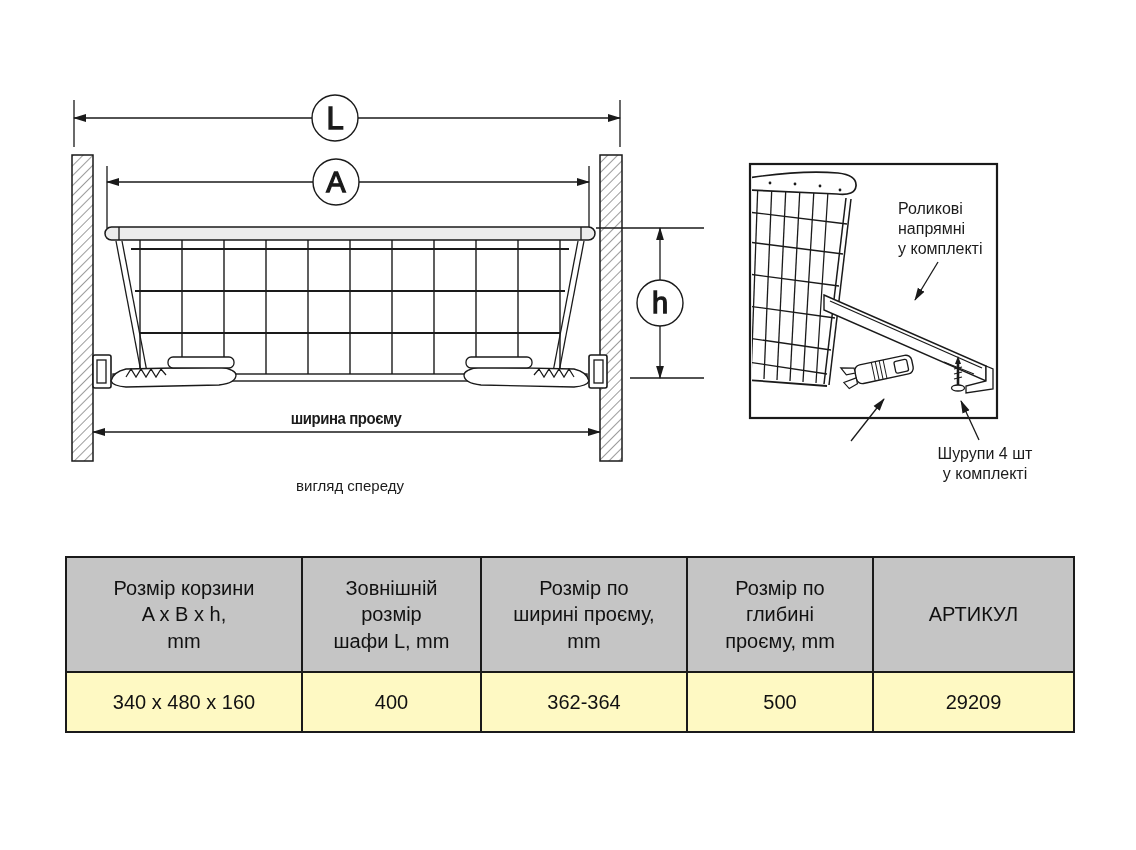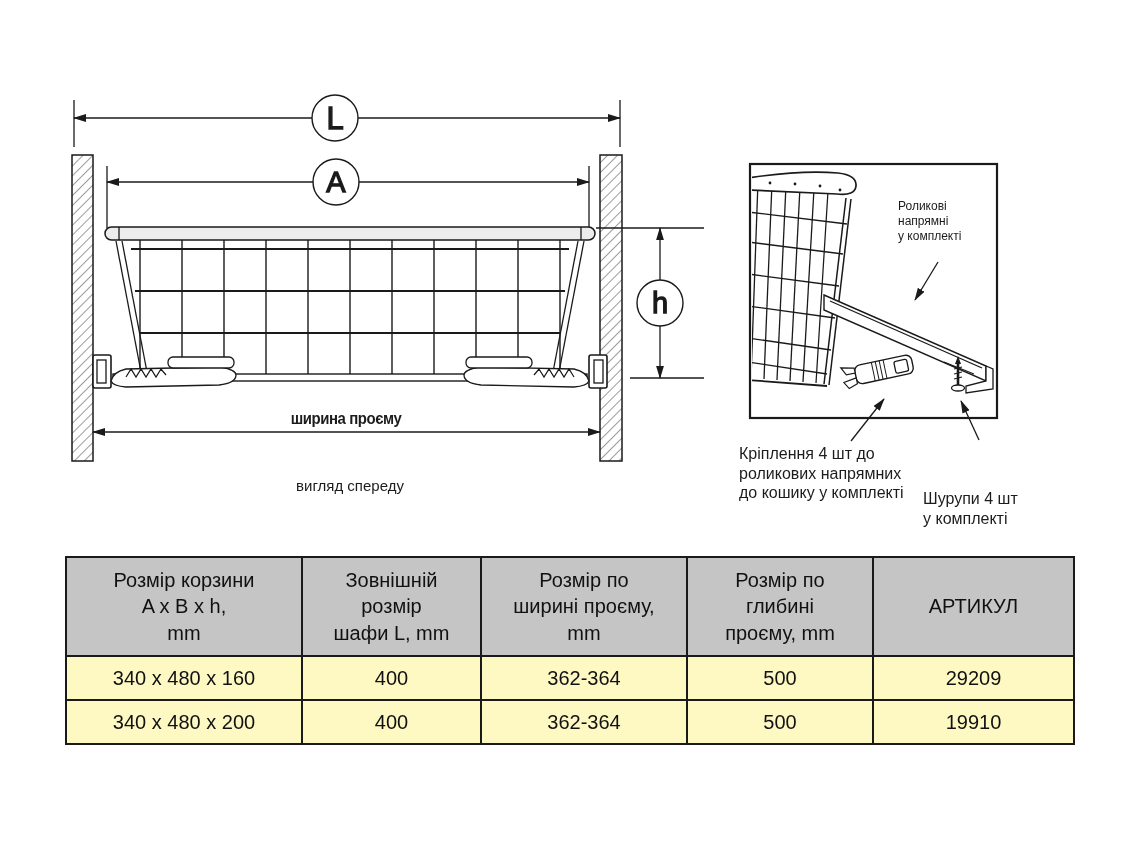--- a/index.html
+++ b/index.html
@@ -3,38 +3,38 @@
 <meta charset="utf-8">
 <style>
   html,body { margin:0; padding:0; background:#ffffff; }
   .stage {
     position:relative; width:1136px; height:850px; background:#ffffff;
     font-family:"Liberation Sans", sans-serif; color:#1a1a1a; overflow:hidden;
   }
   .stage svg { position:absolute; left:0; top:0; }
 
   .lbl { position:absolute; white-space:pre-line; color:#1c1c1c; }
-  .lbl-rail   { left:898px; top:199px; width:112px; font-size:12px; line-height:1.25; }
+  .lbl-rail   { left:898px; top:199px; width:112px; font-size:16px; line-height:1.25; }
   .lbl-clip   { left:739px; top:444px; width:200px; font-size:16px; line-height:1.23; }
-  .lbl-screw  { left:923px; top:444px; width:124px; font-size:16px; line-height:1.23; text-align:left;margin-top:45px; }
+  .lbl-screw  { left:923px; top:444px; width:124px; font-size:16px; line-height:1.23; text-align:center; }
   .lbl-open   { left:231px; top:409px; width:230px; text-align:center;
                 font-weight:bold; font-size:17px; letter-spacing:-0.5px; transform:scaleX(0.88); }
   .lbl-caption{ left:250px; top:477px; width:200px; text-align:center; font-size:15px; }
 
   .dimtext { font-family:"Liberation Sans", sans-serif; font-size:29px; fill:#1a1a1a; }
   .dimtext-big { font-size:31px; }
 
   table.spec {
     position:absolute; left:65px; top:556px; width:1008px;
     border-collapse:collapse; table-layout:fixed;
     font-family:"Liberation Sans", sans-serif; color:#111;
   }
   table.spec th, table.spec td {
     border:2px solid #1a1a1a; text-align:center; vertical-align:middle;
-    white-space:pre-line; padding:0;
+    white-space:pre-line; padding:8px;
   }
   table.spec th { background:#c5c5c5; font-weight:normal; font-size:20px;
                   line-height:1.33; height:97px; }
   table.spec td { background:#fef9c3; font-size:20px; height:42px; }
 </style>
 </head>
 <body>
 
 <div class="stage">
 
@@ -180,23 +180,20 @@
 
       <line x1="938" y1="262" x2="915" y2="300" marker-end="url(#arr)"></line>
       <line x1="851" y1="441" x2="884" y2="399" marker-end="url(#arr)"></line>
       <line x1="979" y1="440" x2="961" y2="401" marker-end="url(#arr)"></line>
     </g>
   </svg>
 
   <div class="lbl lbl-rail">Роликові
 напрямні
 у комплекті</div>
-  <div class="lbl lbl-clip">Кріплення 4 шт до
-роликових напрямних
-до кошику у комплекті</div>
   <div class="lbl lbl-screw">Шурупи 4 шт
 у комплекті</div>
   <div class="lbl lbl-open">ширина проєму</div>
   <div class="lbl lbl-caption">вигляд спереду</div>
 
   <table class="spec">
     <colgroup>
       <col style="width:236px">
         <col style="width:179px">
         <col style="width:206px">
@@ -221,22 +218,15 @@
       </tr>
     </thead>
     <tbody>
       <tr>
         <td>340 x 480 x 160</td>
         <td>400</td>
         <td>362-364</td>
         <td>500</td>
         <td>29209</td>
       </tr>
-      <tr>
-        <td>340 x 480 x 200</td>
-        <td>400</td>
-        <td>362-364</td>
-        <td>500</td>
-        <td>19910</td>
-      </tr>
     </tbody>
   </table>
 </div>
 
 </body></html>

